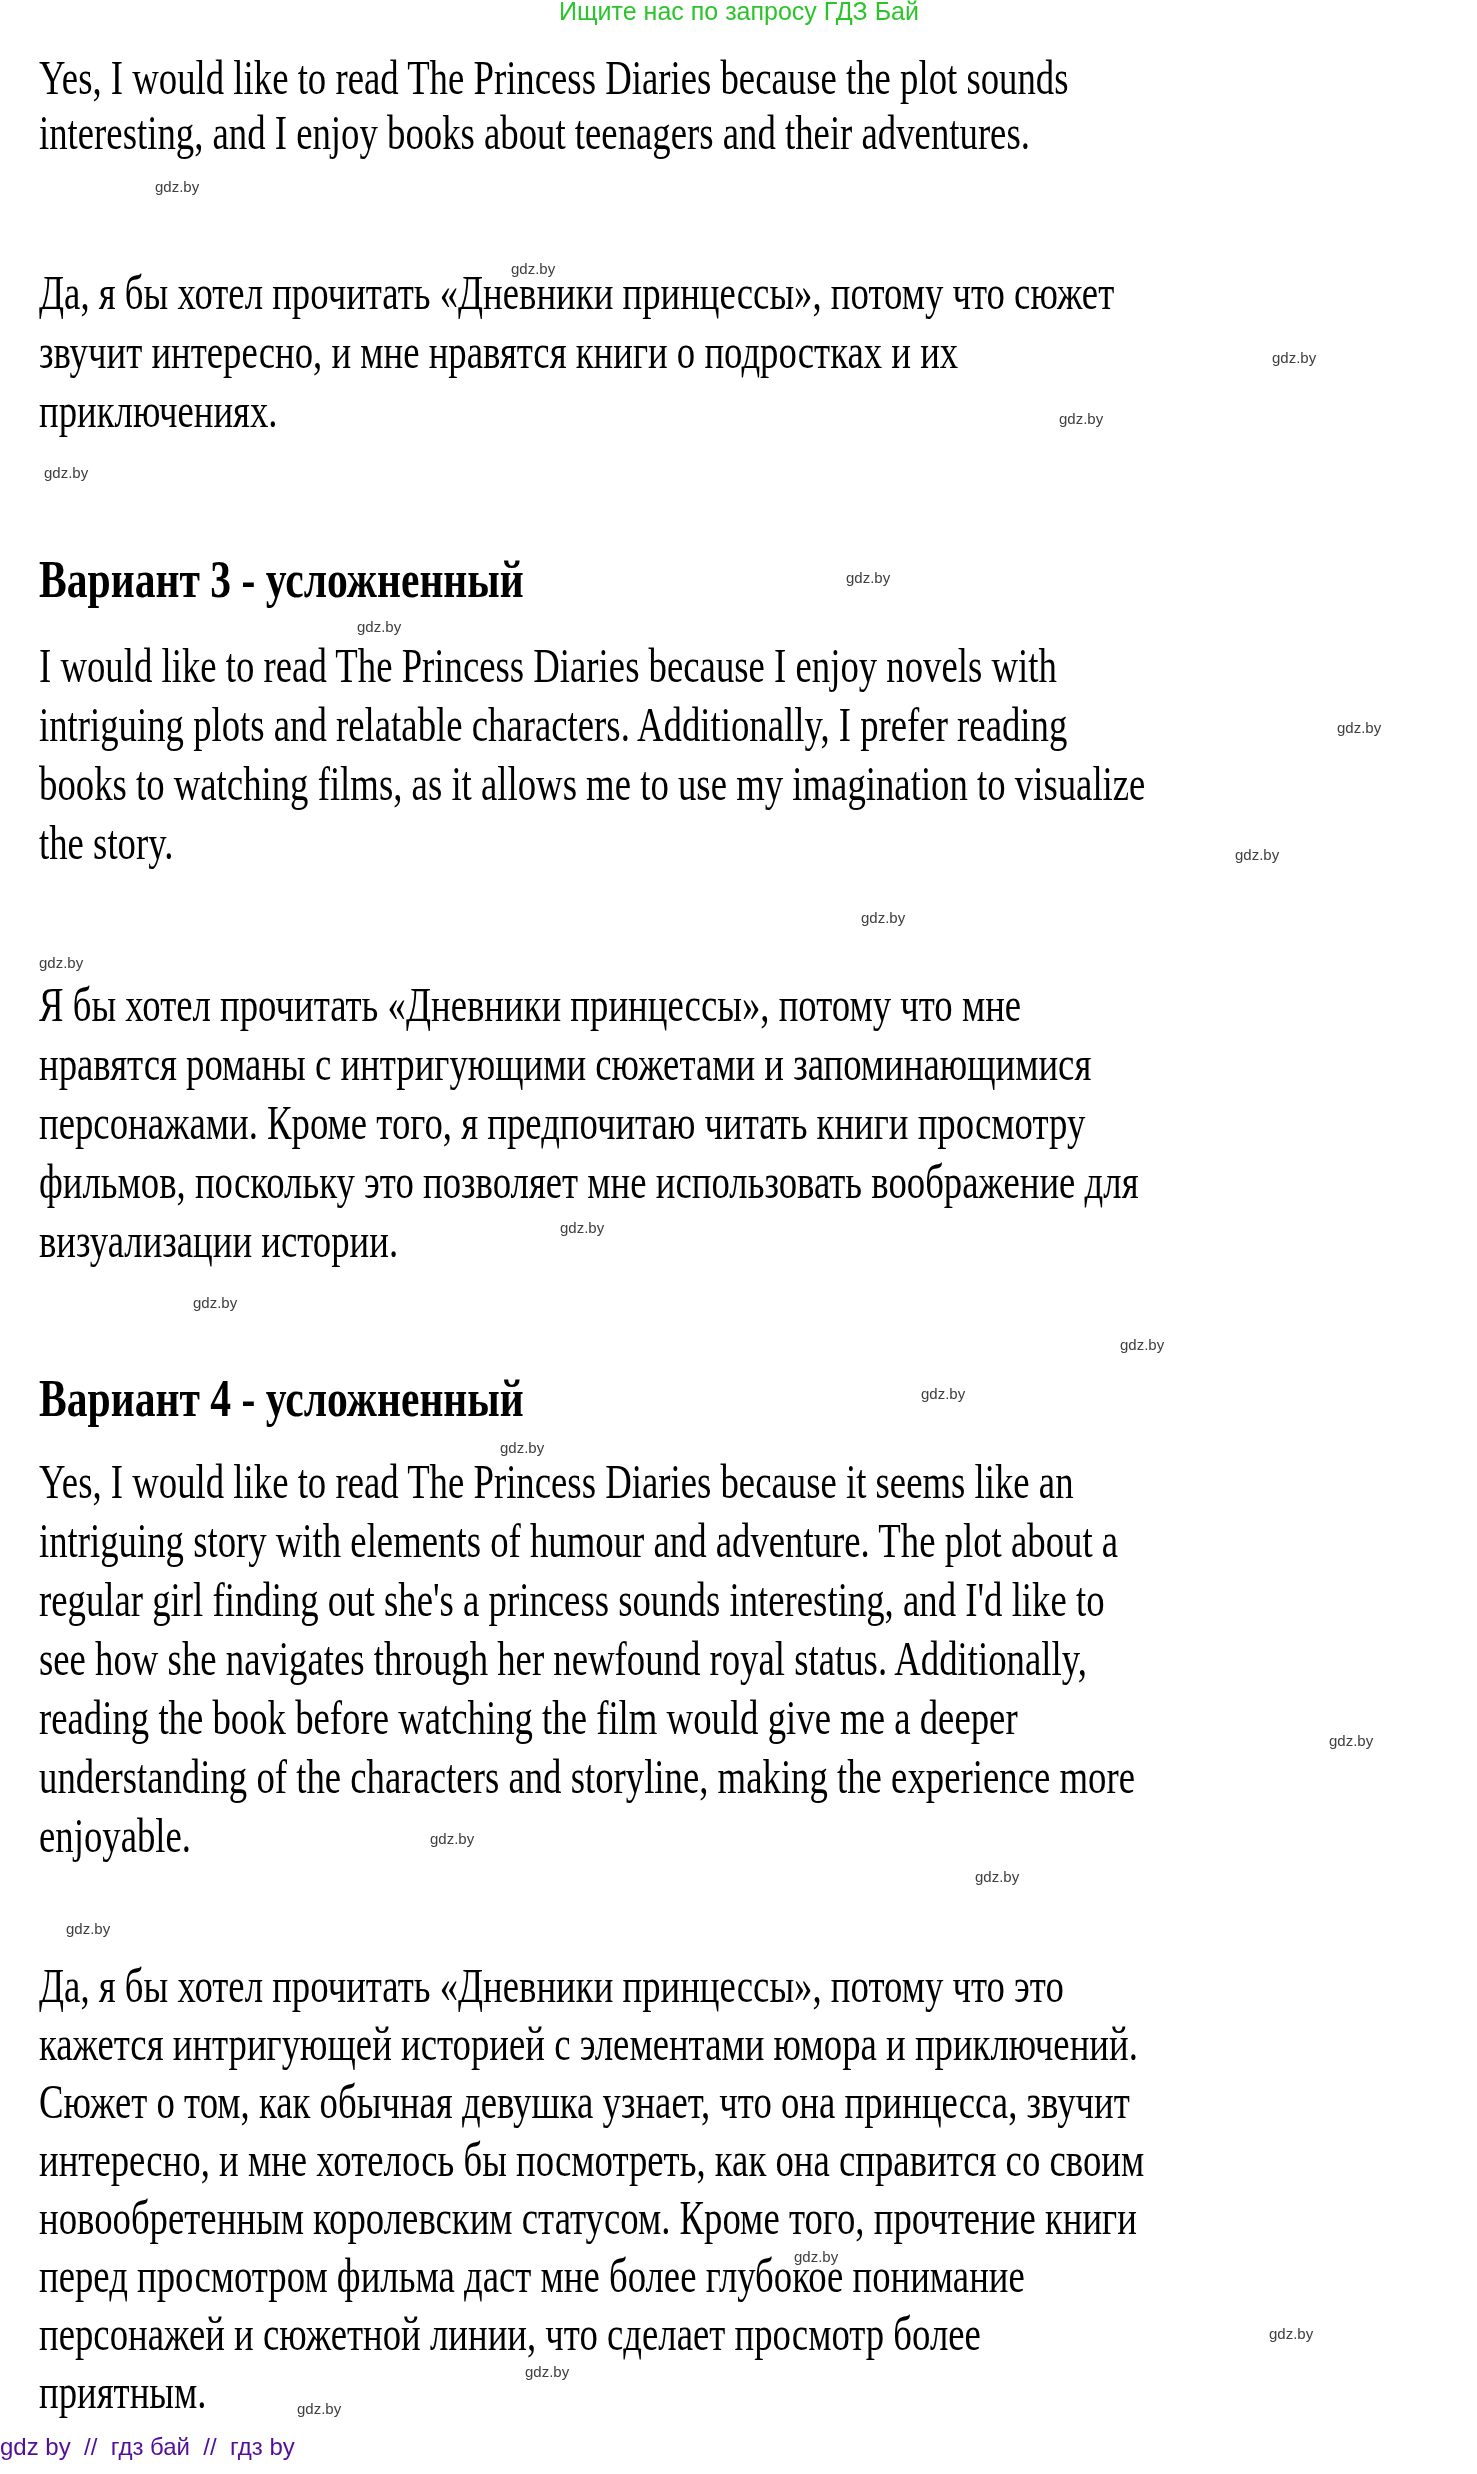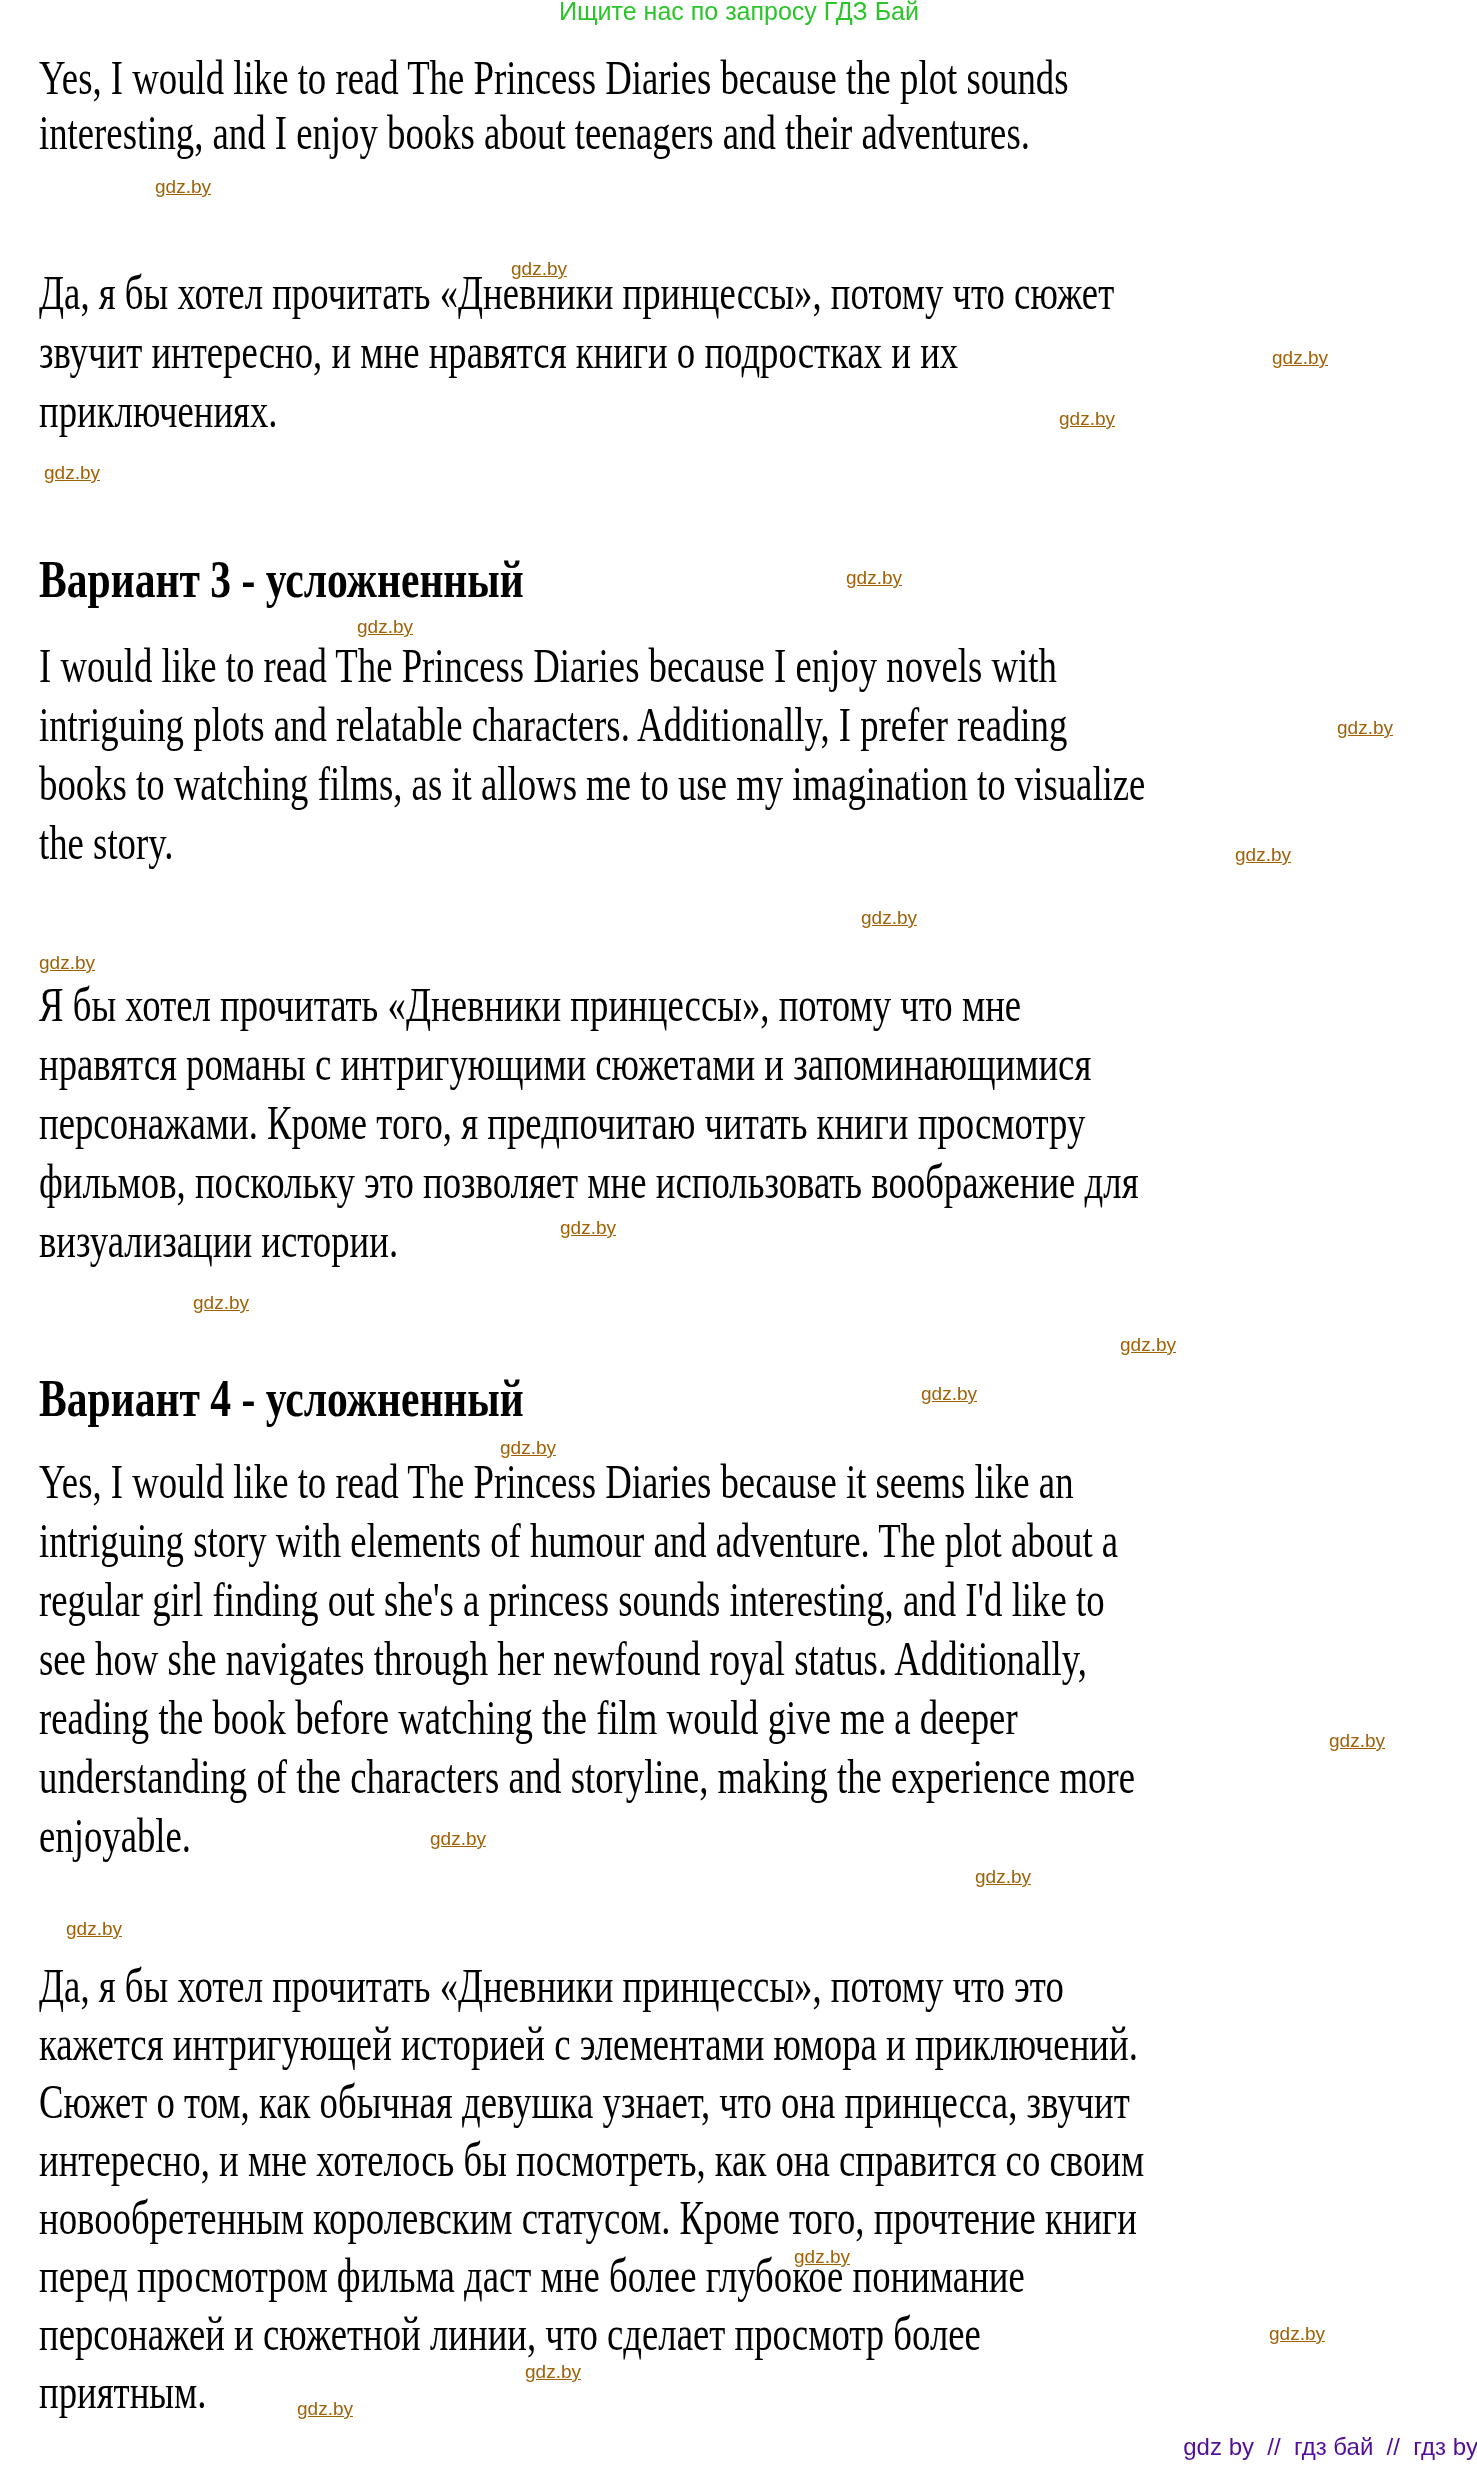--- a/index.html
+++ b/index.html
@@ -31,28 +31,27 @@
     font-size: 52px; line-height: 55px;
     font-weight: bold;
     color: #000000;
     white-space: pre;
     transform: scaleX(0.80);
     transform-origin: 0 0;
   }
   .wm {
     position: absolute;
     font-family: "Liberation Sans", sans-serif;
-    font-size: 19px; line-height: 24px;
-    color: #a16207;
+    font-size: 15px; line-height: 24px;
+    color: #404040;
     white-space: pre;
-    text-decoration: underline;
   }
   .footer {
     position: absolute; top: 2433px; left: 0; width: 100%;
-    text-align: right;
+    text-align: left;
     font-family: "Liberation Sans", sans-serif;
     font-size: 24px; line-height: 27px;
     color: #530f9a;
     white-space: pre;
   }
 </style>
 </head>
 <body>
 
 <div class="promo">Ищите нас по запросу ГДЗ Бай</div>

